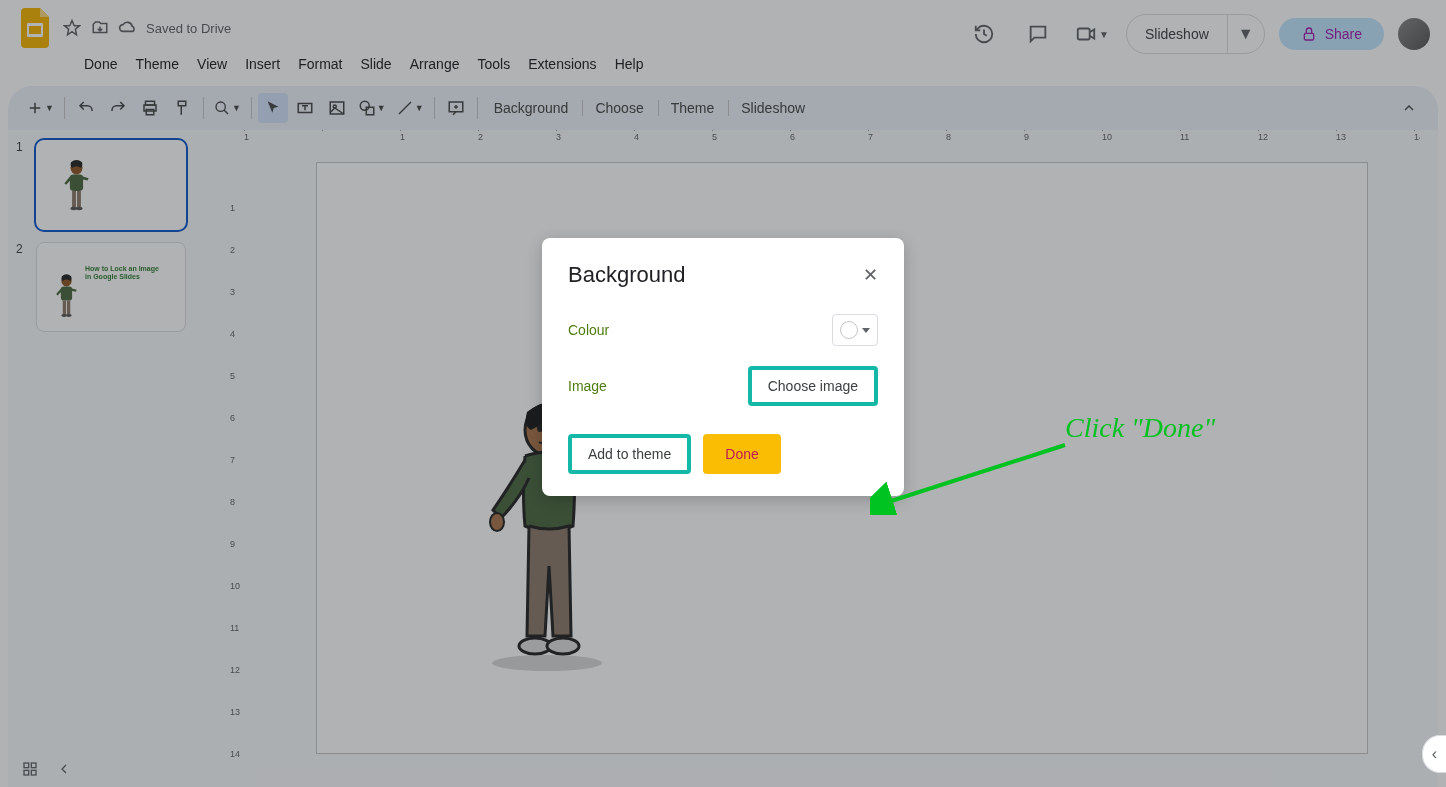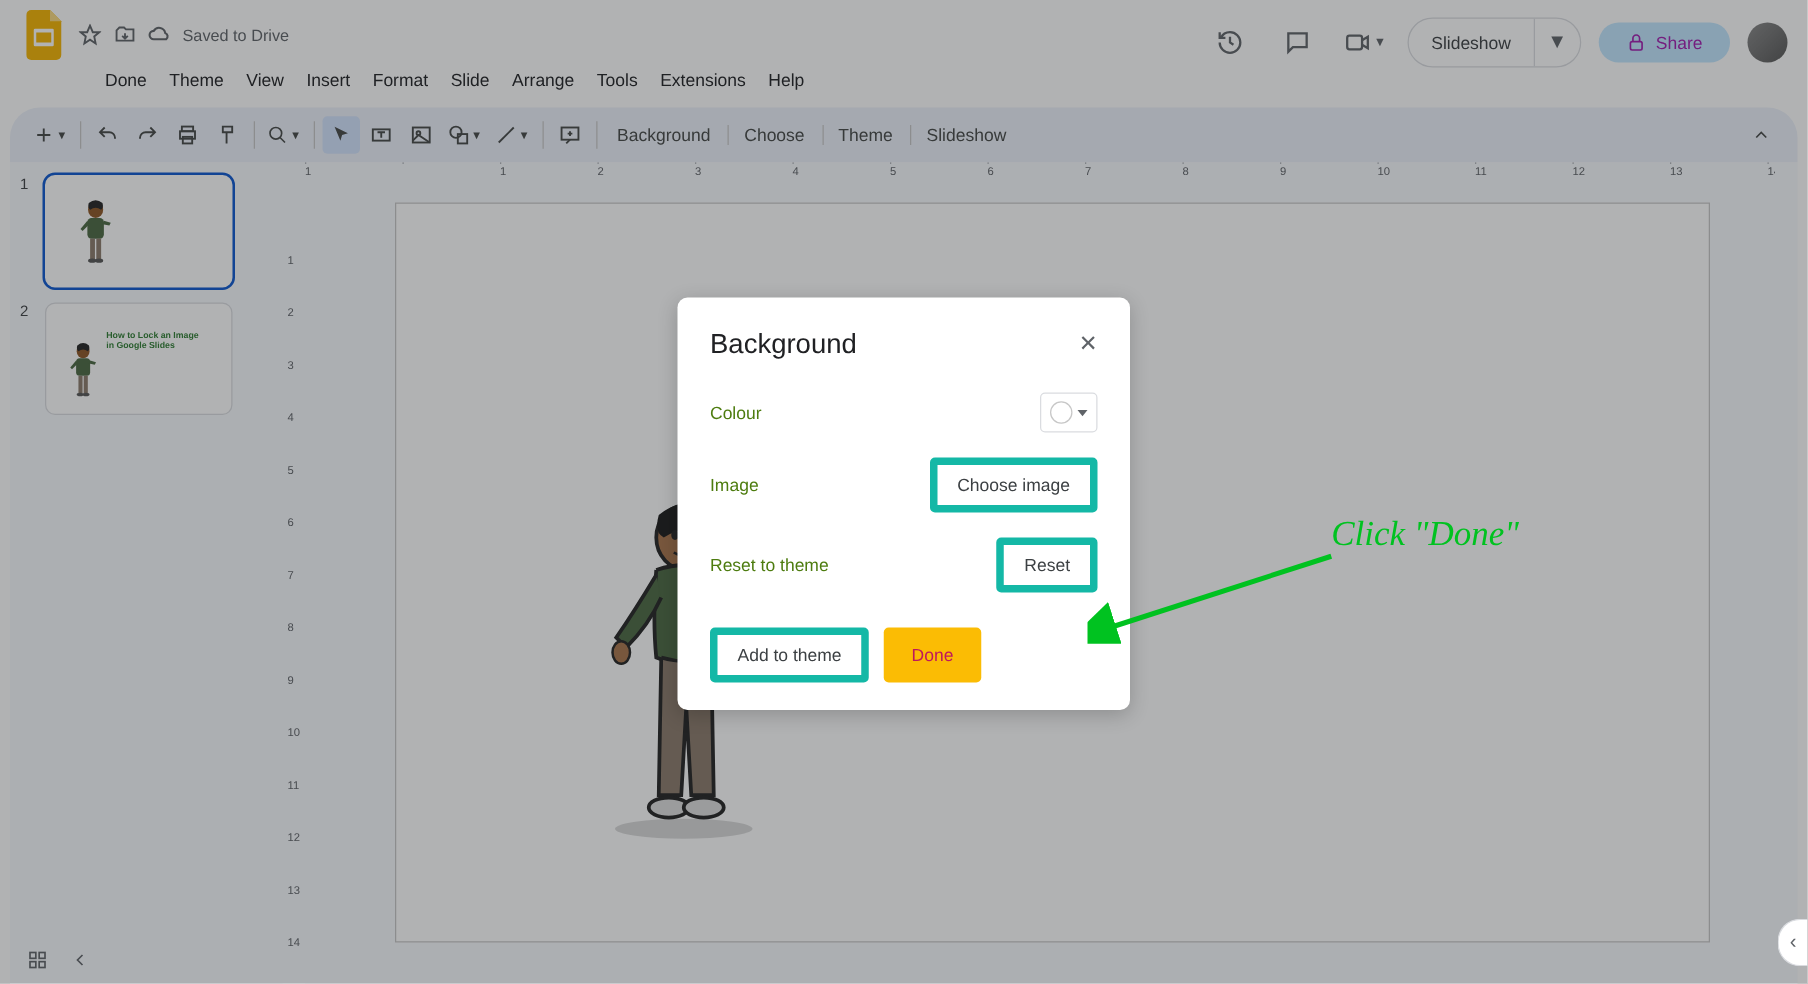--- a/index.html
+++ b/index.html
@@ -68,21 +68,21 @@
 
 .dialog { position: absolute; left: 542px; top: 238px; width: 362px; background: #fff; border-radius: 8px; box-shadow: 0 4px 16px rgba(0,0,0,0.2); padding: 24px 26px 22px 26px; z-index: 50; }
 .dialog-title-row { display: flex; justify-content: space-between; align-items: center; margin-bottom: 26px; }
 .dialog-title { font-size: 22px; color: #202124; }
 .dialog-close { cursor: pointer; color: #5f6368; font-size: 18px; }
 .dialog-row { display: flex; justify-content: space-between; align-items: center; margin-bottom: 20px; }
 .dialog-label { font-size: 14px; color: #4d7c0f; }
 .color-swatch-btn { width: 46px; height: 32px; border: 1px solid #dadce0; border-radius: 4px; display: flex; align-items: center; justify-content: center; gap: 4px; cursor: pointer; }
 .color-circle { width: 18px; height: 18px; border: 1px solid #c7c7c7; border-radius: 50%; background: #fff; }
 .dd-tri { width: 0; height: 0; border-left: 4px solid transparent; border-right: 4px solid transparent; border-top: 5px solid #5f6368; }
-.dlg-btn { border: 6px solid #14b8a6; background: #fff; border-radius: 4px; padding: 8px 16px; font-size: 14px; color: #3c4043; cursor: pointer; }
+.dlg-btn { border: 4px solid #14b8a6; background: #fff; border-radius: 4px; padding: 8px 16px; font-size: 14px; color: #3c4043; cursor: pointer; }
 .dialog-footer { display: flex; gap: 12px; margin-top: 28px; }
 .primary-btn { background: #fbbc04; border: none; border-radius: 4px; padding: 10px 22px; font-size: 14px; color: #be185d; cursor: pointer; font-weight: 500; }
 
 
 .annotation-text { position: absolute; left: 1065px; top: 412px; font-family: 'Comic Sans MS', cursive; font-size: 28px; color: #00c220; font-style: italic; z-index: 60; }
 .annotation-arrow { position: absolute; left: 870px; top: 435px; z-index: 60; }
 
 .overlay-dim { position: absolute; inset: 0; background: rgba(32,33,36,0.35); z-index: 40; }
 
 .side-tab { position: absolute; right: 0; bottom: 14px; width: 24px; height: 38px; background: #fff; border: 1px solid #dadce0; border-right: none; border-radius: 18px 0 0 18px; display:flex; align-items:center; justify-content:center; color:#5f6368; z-index:70;}
@@ -414,24 +414,20 @@
     <span class="dialog-label">Colour</span>
     <div class="color-swatch-btn">
       <div class="color-circle"></div>
       <div class="dd-tri"></div>
     </div>
   </div>
   <div class="dialog-row">
     <span class="dialog-label">Image</span>
     <button class="dlg-btn">Choose image</button>
   </div>
-  <div class="dialog-row">
-    <span class="dialog-label">Reset to theme</span>
-    <button class="dlg-btn">Reset</button>
-  </div>
   <div class="dialog-footer">
     <button class="dlg-btn">Add to theme</button>
     <button class="primary-btn">Done</button>
   </div>
 </div>
 
 <div class="annotation-text">Click "Done"</div>
 <svg class="annotation-arrow" width="210" height="80">
   <defs>
       <marker id="ah" markerWidth="12" markerHeight="12" refX="2" refY="5" orient="auto">

